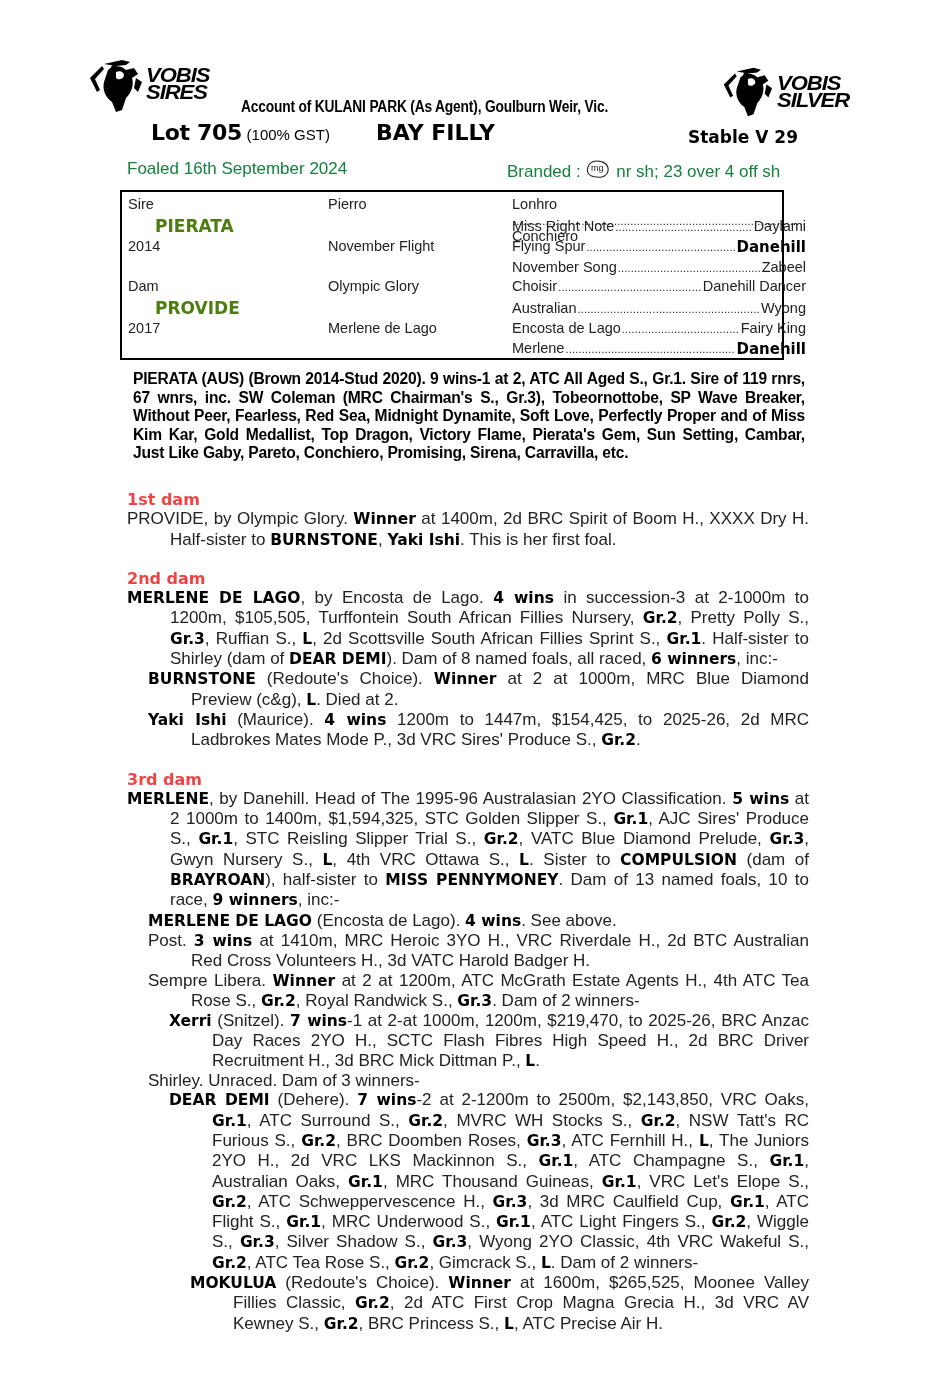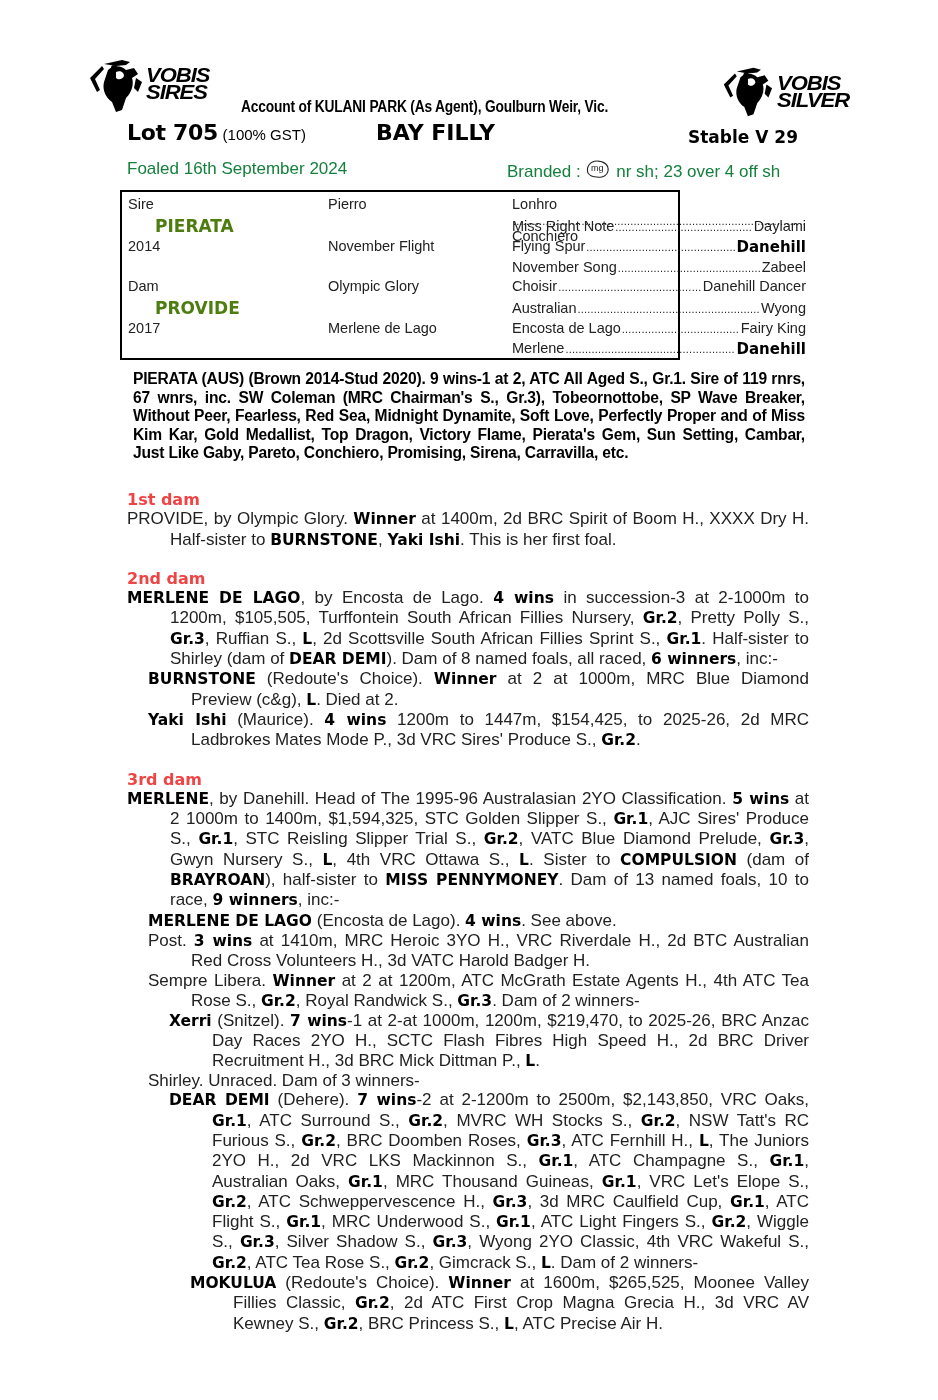--- a/index.html
+++ b/index.html
@@ -2,27 +2,27 @@
 <html><head>
 <meta charset="utf-8">
 <style>
   html, body { margin: 0; padding: 0; background: #ffffff; }
   body { width: 938px; height: 1400px; position: relative; color: #000; font-family: "Liberation Sans", sans-serif; overflow: hidden; }
   .abs { position: absolute; }
   .logo { display: flex; align-items: center; }
   .logo svg { display: block; }
   .logo-text { font-family: "Liberation Sans", sans-serif; font-weight: 900; font-style: italic; font-size: 21px; line-height: 17px; letter-spacing: -1px; transform: scaleX(1.05); transform-origin: left; }
   .account { font-family: "Liberation Sans", sans-serif; font-weight: bold; font-size: 16px; transform: scaleX(0.86); transform-origin: left; white-space: nowrap; letter-spacing: -0.2px; }
-  .lot { font-family: "DejaVu Sans", sans-serif; font-weight: bold; font-size: 22px; letter-spacing: -0.3px; }
+  .lot { font-family: "DejaVu Sans", sans-serif; font-weight: bold; font-size: 22px; letter-spacing: -0.3px; margin-left: 24px; }
   .lot-gst { font-family: "Liberation Sans", sans-serif; font-weight: normal; font-size: 15px; }
   .horse-desc { font-family: "DejaVu Sans", sans-serif; font-weight: bold; font-size: 22px; }
   .stable { font-family: "DejaVu Sans", sans-serif; font-weight: bold; font-size: 17px; }
   .foaled, .branded { font-family: "Liberation Sans", sans-serif; font-size: 17px; color: #15803d; }
   .brand-mark { display: inline-block; vertical-align: -2px; }
-  .pedigree { left: 120px; top: 190px; width: 560px; height: 170px; border: 2px solid #000; box-sizing: border-box; }
+  .pedigree { left: 120px; top: 190px; width: 664px; height: 170px; border: 2px solid #000; box-sizing: border-box; }
   .ped-cell { position: absolute; font-family: "Liberation Sans", sans-serif; font-size: 14.5px; color: #222; white-space: nowrap; }
   .ped-bold { font-family: "DejaVu Sans", sans-serif; font-weight: bold; font-size: 17px; color: #4d7c0f; margin-left: 27px; }
   .ped-line { position: absolute; left: 390px; width: 294px; display: flex; font-family: "Liberation Sans", sans-serif; font-size: 14.5px; color: #222; white-space: nowrap; }
   .ped-line .dots { flex: 1; overflow: hidden; margin: 0 1px; }
   .ped-line .dots::after { content: "........................................................................................................................"; letter-spacing: 0.2px; font-size: 11px; }
   .ped-line .grand.bold { font-family: "DejaVu Sans", sans-serif; font-weight: bold; color: #000; font-size: 15px; }
   .sire-summary { left: 133px; top: 370px; width: 672px; font-family: "Liberation Sans", sans-serif; font-weight: 900; font-size: 15.6px; line-height: 18.6px; text-align: justify; letter-spacing: -0.2px; transform: scaleX(1.0); }
   .body-text { left: 127px; width: 682px; font-family: "Liberation Sans", sans-serif; font-size: 17px; line-height: 19.3px; color: #222; }
   .section-head { font-family: "DejaVu Sans", sans-serif; font-weight: bold; font-size: 16px; color: #ef4444; line-height: 19.3px; }
   .para { text-align: justify; text-align-last: left; }

